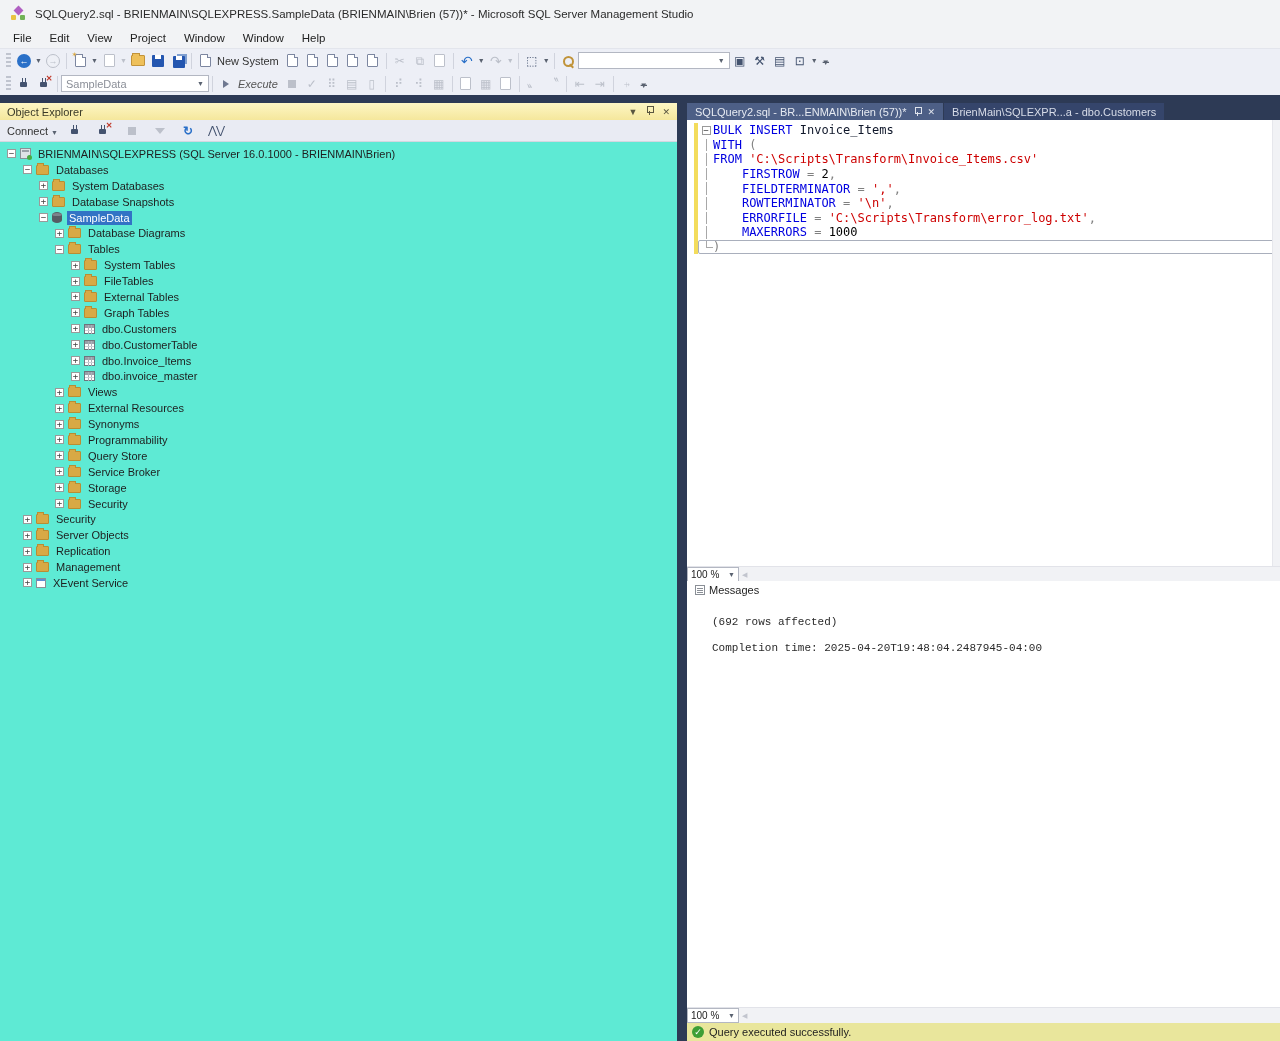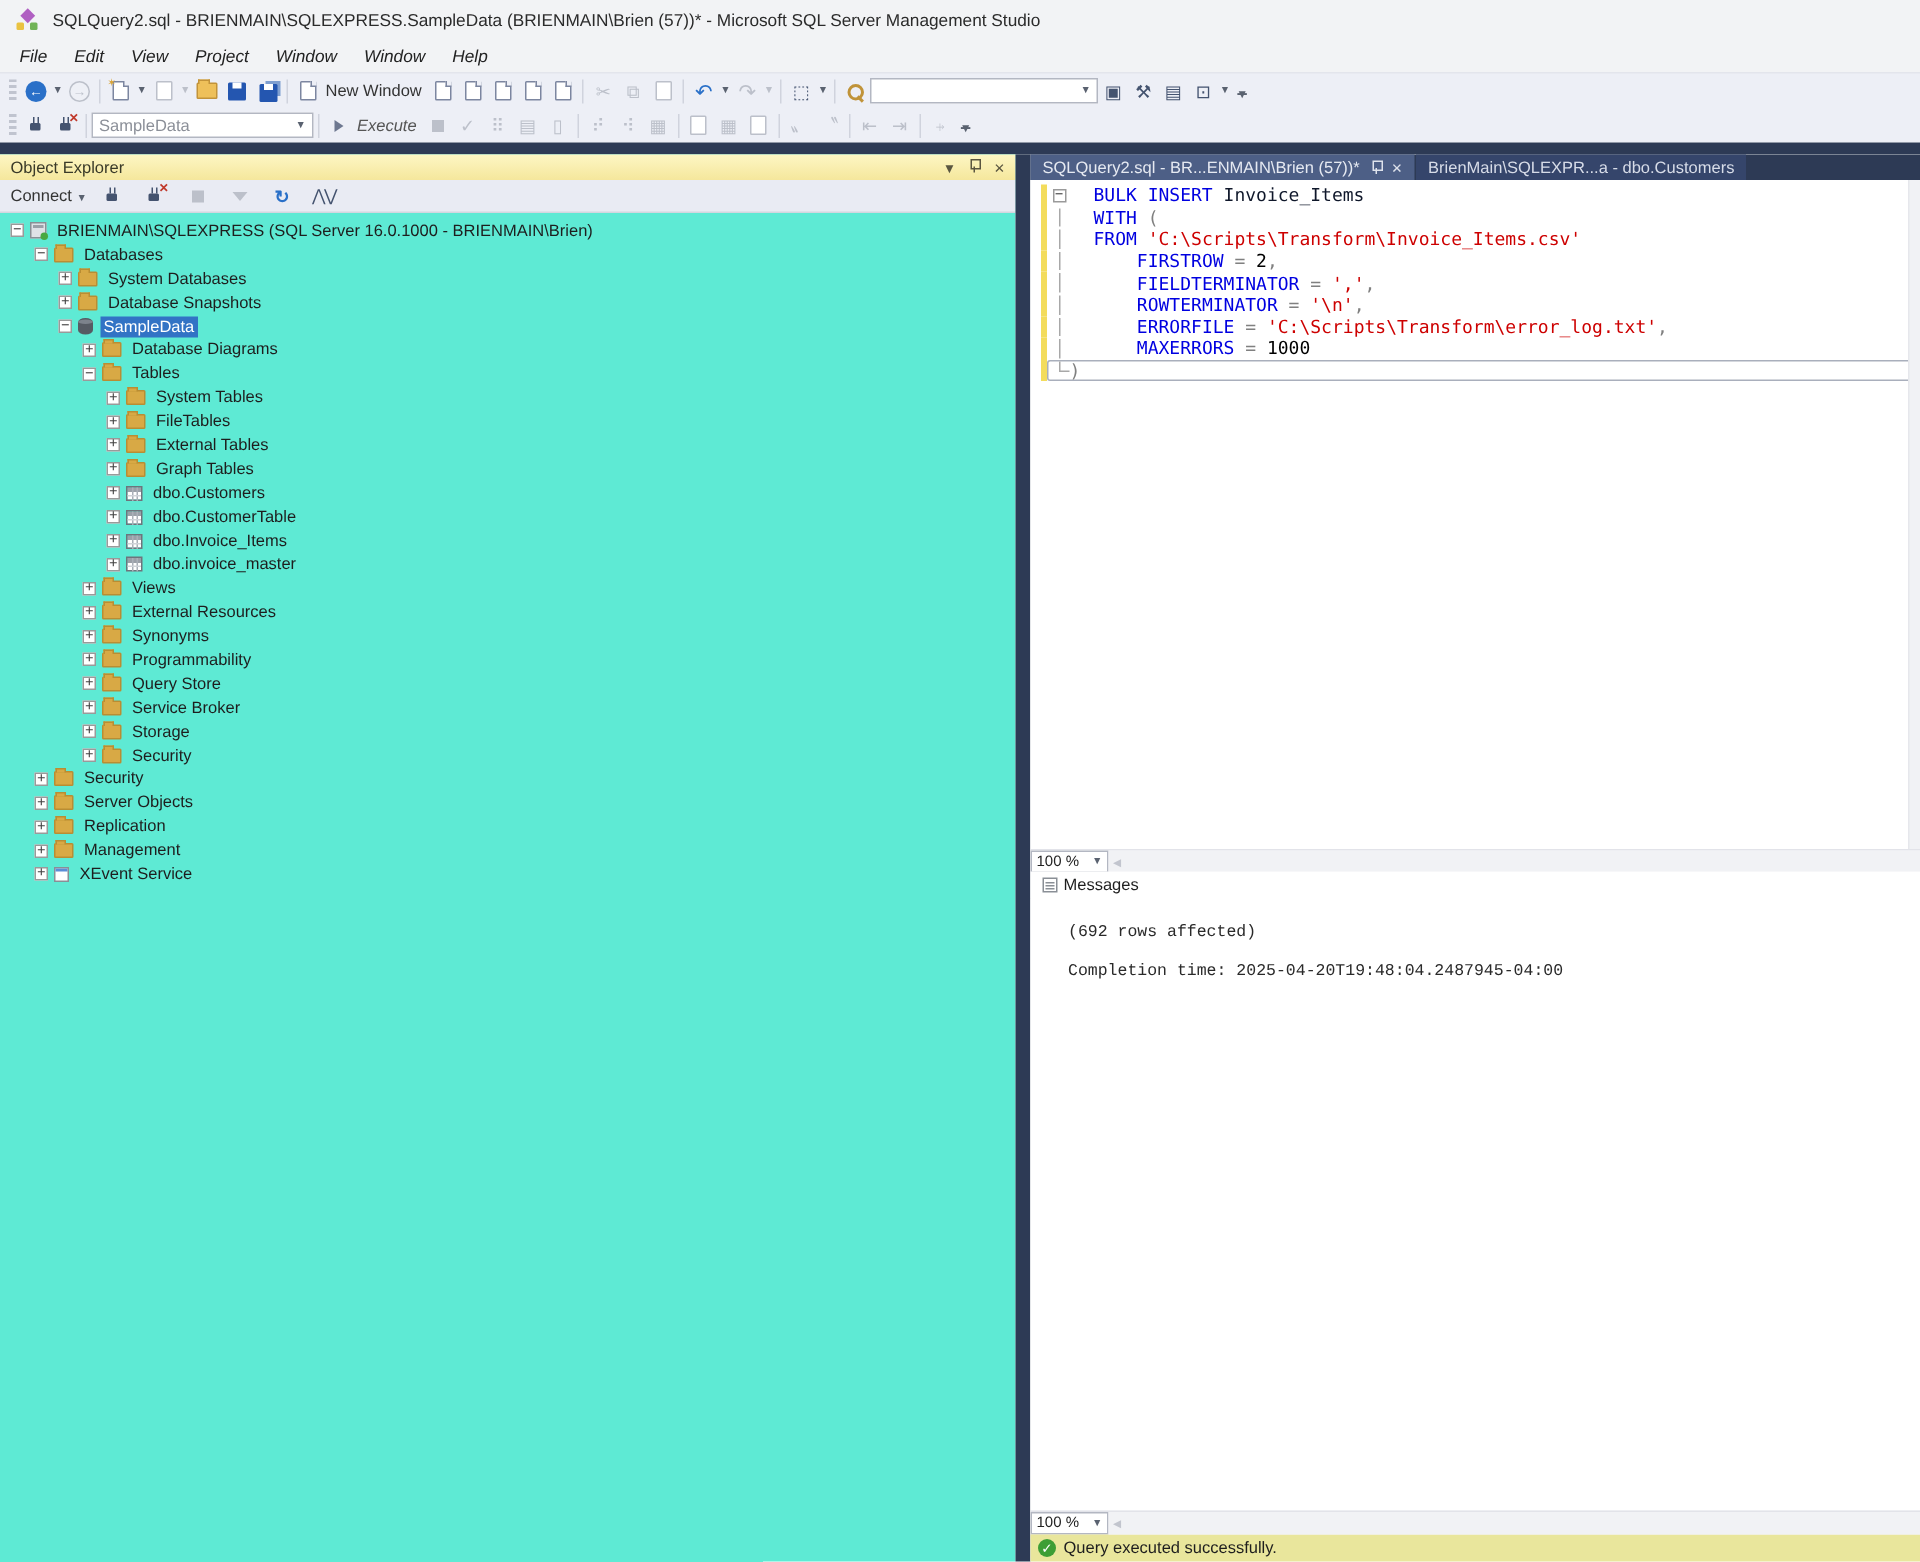--- a/index.html
+++ b/index.html
@@ -14,21 +14,21 @@
 
   
   .titlebar { height:28px; background:#f2f3f5; display:flex; align-items:center; padding:0 10px; gap:9px; flex:0 0 auto; }
   .titlebar .title { font-size:11.5px; color:#2b2b2b; white-space:nowrap; }
   .app-icon { width:16px; height:16px; position:relative; flex:0 0 auto; }
   .app-icon .a { position:absolute; width:7px; height:7px; transform:rotate(45deg); background:#b05fc2; left:5px; top:1px; }
   .app-icon .b { position:absolute; width:5px; height:5px; background:#e9c241; left:1px; bottom:2px; border-radius:1px; }
   .app-icon .c { position:absolute; width:5px; height:5px; background:#71b356; right:1px; bottom:2px; border-radius:1px; }
 
   .menubar { height:20px; background:#f2f3f5; display:flex; align-items:center; padding:0 4px; flex:0 0 auto; }
-  .menu-item { font-size:11.5px; color:#222; padding:2px 9px; cursor:default;font-style:italic; }
+  .menu-item { font-size:11.5px; color:#222; padding:2px 9px; cursor:default; }
 
   .toolbar { background:#edeff6; display:flex; align-items:center; padding:0 3px; flex:0 0 auto; }
   .toolbar.row1 { height:24px; border-top:1px solid #e3e5ec; }
   .toolbar.row2 { height:23px; }
   .grip { width:5px; height:15px; margin:0 3px;
           background:repeating-linear-gradient(180deg,#c0c4cf 0 2px,transparent 2px 4px); flex:0 0 auto;}
   .tsep { width:1px; height:16px; background:#d0d3dd; margin:0 3px; flex:0 0 auto; }
   .tbi { height:20px; min-width:20px; display:flex; align-items:center; justify-content:center;
          font-size:12px; color:#44536f; flex:0 0 auto; }
   .tbi.dis { color:#bcc0ca; }
@@ -126,21 +126,21 @@
   .code-row { height:14.6px; display:flex; align-items:stretch; }
   .cm-pad { width:7px; flex:0 0 7px; }
   .cm-change { width:4px; flex:0 0 4px; background:#f3dc5c; }
   .row-wrap { flex:1; display:flex; align-items:stretch; border:1px solid transparent; border-radius:2px; }
   .code-row.current .row-wrap { border-color:#a9afbc; }
   .ol-col { width:14px; flex:0 0 14px; display:flex; align-items:center; justify-content:center; }
   .ol-box { width:9px; height:9px; border:1px solid #9a9a9a; font-size:9px; line-height:7px; text-align:center; color:#444; background:#fff; }
   .ol-line { width:1px; height:100%; background:#a8a8a8; }
   .ol-end { width:7px; height:55%; border-left:1px solid #a8a8a8; border-bottom:1px solid #a8a8a8; align-self:flex-start; margin-left:6px; }
   .code-text { white-space:pre; display:flex; align-items:center; }
-  .tk-kw { color:#0000e0;margin-left:16px; } .tk-str { color:#cd0000; } .tk-op { color:#808080; }
+  .tk-kw { color:#0000e0; } .tk-str { color:#cd0000; } .tk-op { color:#808080; }
   .tk-pl { color:#0f172a; } .tk-num { color:#000; }
 
   .vscroll { position:absolute; right:0; top:0; bottom:0; width:8px; background:#f1f2f5; border-left:1px solid #e6e7ec; }
 
   .pane-bottom { height:15px; flex:0 0 15px; background:#f4f4f7; display:flex; align-items:center; border-top:1px solid #e2e3e9; }
   .zoom-combo { width:52px; height:15px; background:#fff; border:1px solid #b3b7c2; display:flex; align-items:center;
                 justify-content:space-between; padding:0 3px; font-size:10px; color:#222; flex:0 0 auto; }
   .zoom-combo .ca { font-size:7px; color:#5a6270; }
   .hscroll { flex:1; height:100%; position:relative; background:#f1f2f5; }
   .hscroll .arr { position:absolute; left:3px; top:4px; font-size:7px; color:#c2c5ce; }
@@ -211,21 +211,21 @@
       </span>
     <span class="tbi">
         <span class="floppy multi"></span>
       </span>
     <div class="tsep"></div>
     <span class="tbi">
         <span class="doc">
           <span class="fold"></span>
         </span>
       </span>
-    <span class="toolbar-label">New Window</span>
+    <span class="toolbar-label">New System</span>
     <span class="tbi">
         <span class="doc">
           <span class="fold"></span>
         </span>
       </span>
     <span class="tbi">
         <span class="doc">
           <span class="fold"></span>
         </span>
       </span>

